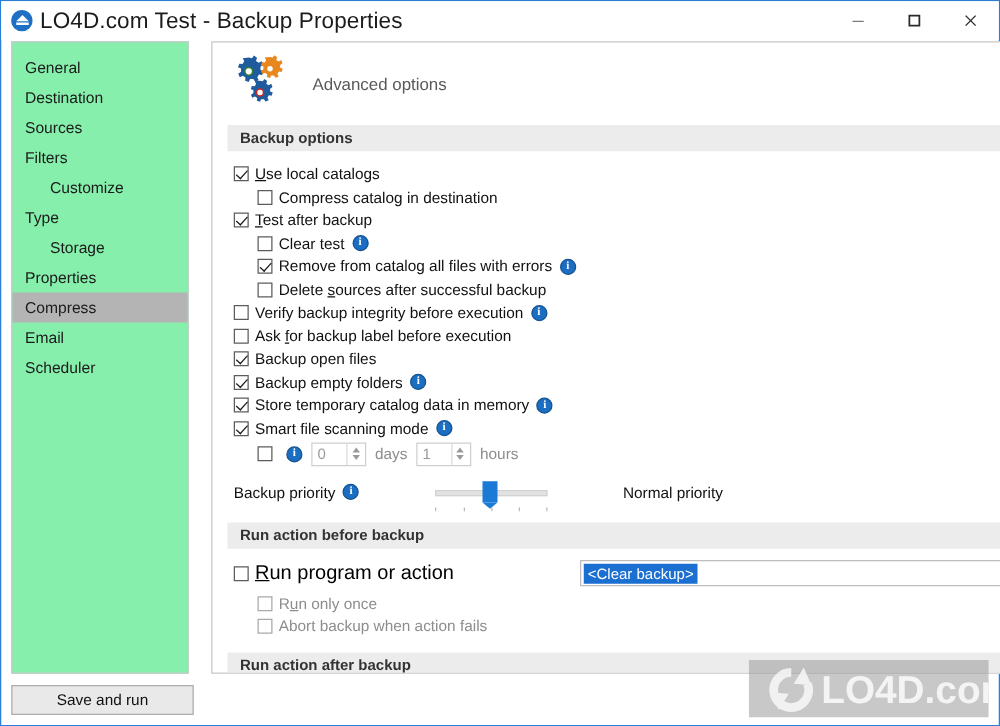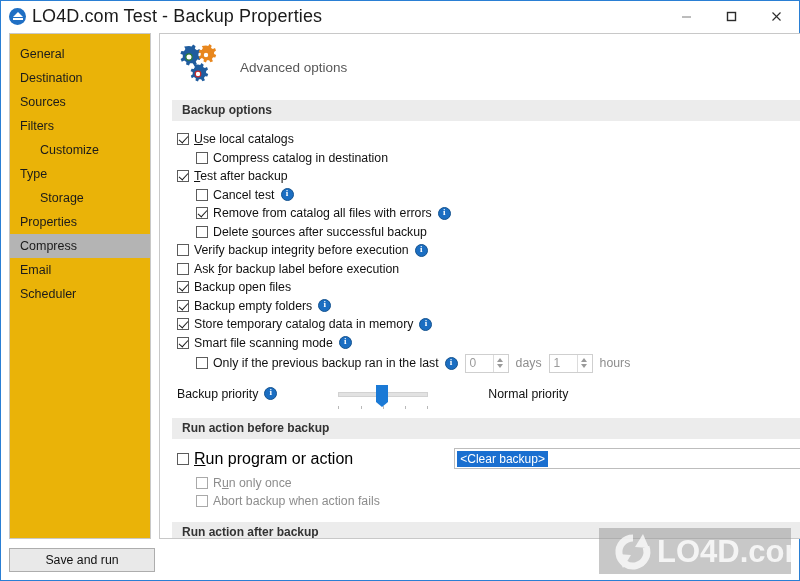--- a/index.html
+++ b/index.html
@@ -53,23 +53,23 @@
     font-size: 11px; color: #2b2b2b; background: transparent;
   }
   .win-btn svg { display: block; }
 
   
   .body-area { flex: 1; display: flex; padding: 0 0 0 0; min-height: 0; }
 
   
   .sidebar {
     width: 142px; flex: none;
-    margin: 1px 0 0 8px;
+    margin: 1px 10px 0 8px;
     border: 1px solid #c8c8c8;
-    background: #eab308;
+    background: #86efac;
     padding-top: 8px;
     height: 506px;
   }
   .nav-item {
     height: 24px; line-height: 24px;
     font-size: 12.5px; color: #1b1b1b;
     padding-left: 10px;
   }
   .nav-item.indent { padding-left: 30px; }
   .nav-item.selected { background: #b4b4b4; }
@@ -335,21 +335,21 @@
             <div class="row i1">
               <span class="cb"></span>
               <span class="lbl">Compress catalog in destination</span>
             </div>
             <div class="row">
               <span class="cb checked"></span>
               <span class="lbl"><u>T</u>est after backup</span>
             </div>
             <div class="row i1">
               <span class="cb"></span>
-              <span class="lbl">Cancel test</span>
+              <span class="lbl">Clear test</span>
               <span class="info"></span>
             </div>
             <div class="row i1">
               <span class="cb checked"></span>
               <span class="lbl">Remove from catalog all files with errors</span>
               <span class="info"></span>
             </div>
             <div class="row i1">
               <span class="cb"></span>
               <span class="lbl">Delete <u>s</u>ources after successful backup</span>
@@ -379,21 +379,20 @@
             </div>
             <div class="row">
               <span class="cb checked"></span>
               <span class="lbl">Smart file scanning mode</span>
               <span class="info"></span>
             </div>
           </div>
 
         <div class="row i1" id="prev-row" style="margin-top: 2px;">
             <span class="cb"></span>
-            <span class="lbl">Only if the previous backup ran in the last</span>
             <span class="info"></span>
             <span class="spin">
               <span class="val">0</span>
               <span class="arrows">
                 <span class="ar-up"></span>
                 <span class="ar-dn"></span>
               </span>
             </span>
             <span class="unit">days</span>
             <span class="spin">

